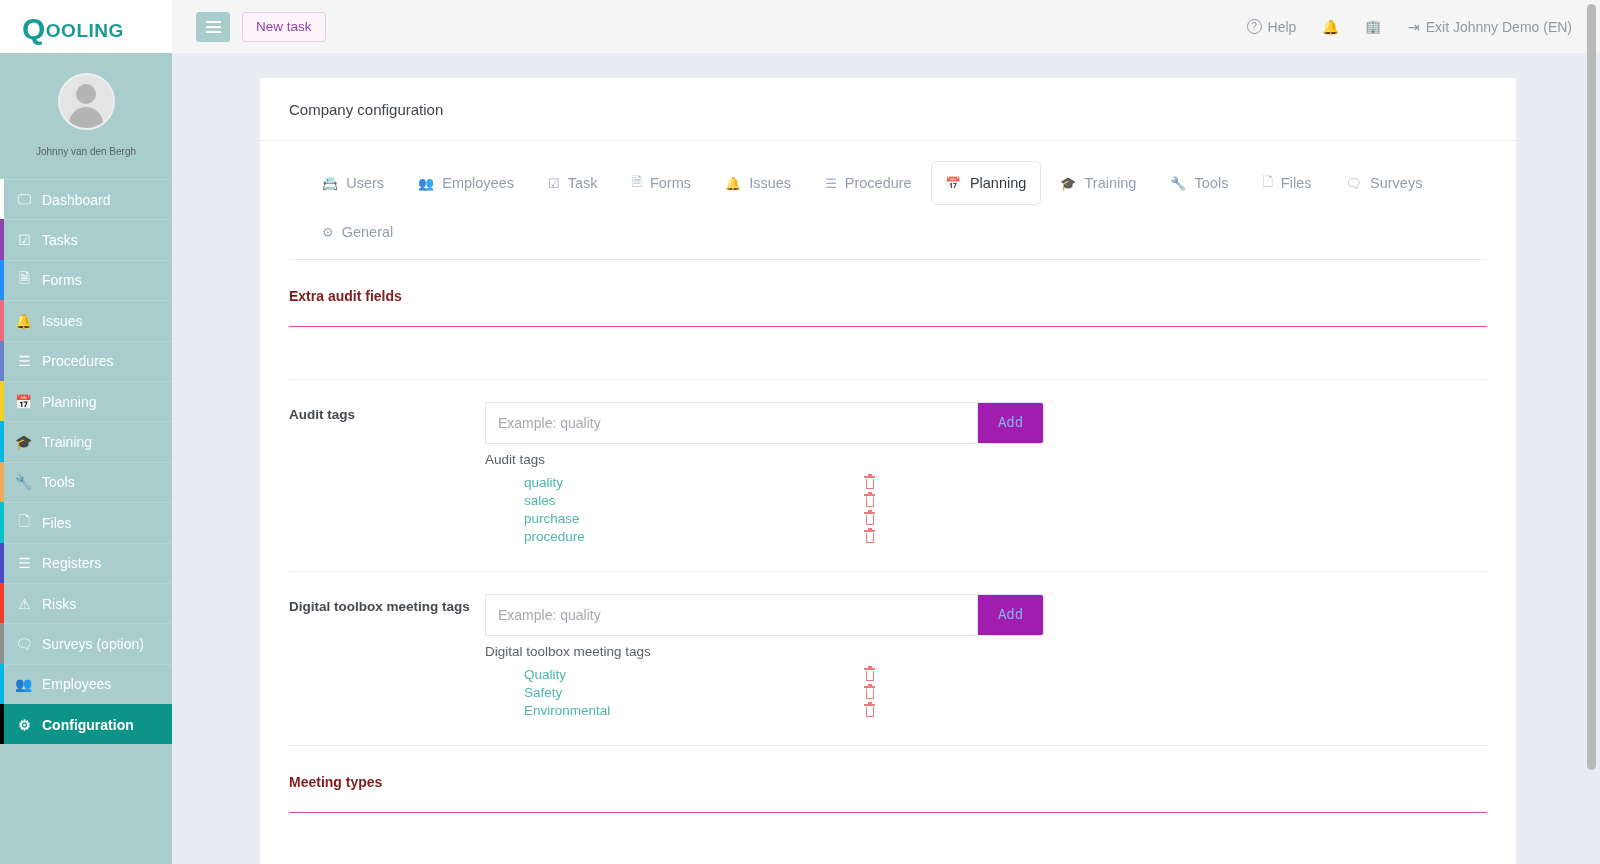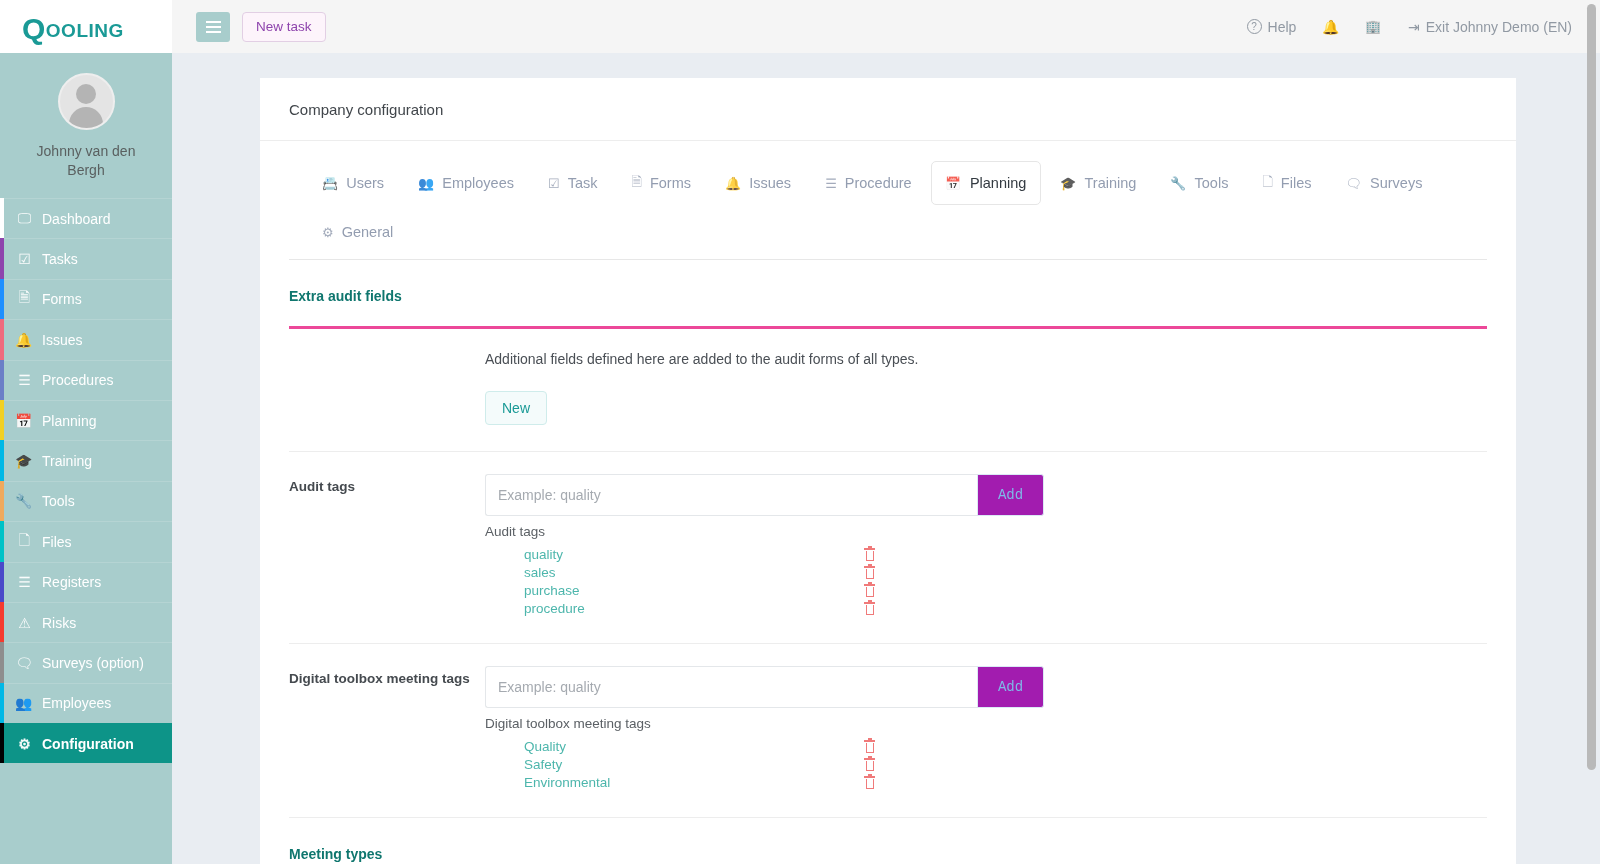--- a/index.html
+++ b/index.html
@@ -19,21 +19,21 @@
   .logo .rest { font-size: 19px; letter-spacing: .5px; }
 
   .profile { padding: 20px 0 16px; text-align: center; }
   .avatar {
     width: 57px; height: 57px; border-radius: 50%;
     background: #e4e4e4; margin: 0 auto 12px; position: relative; overflow: hidden;
     border: 2px solid #eeeeee;
   }
   .avatar .head { position: absolute; width: 20px; height: 20px; border-radius: 50%; background: #b4b4b4; left: 16px; top: 9px; }
   .avatar .body { position: absolute; width: 34px; height: 24px; border-radius: 17px 17px 0 0; background: #b4b4b4; left: 9px; top: 32px; }
-  .profile-name { color: #5a6060; font-size: 14px; line-height: 19px; padding: 0 20px; }
+  .profile-name { color: #5a6060; font-size: 10px; line-height: 19px; padding: 0 20px; }
 
   .nav { margin-top: 2px; }
   .nav-item {
     position: relative; display: flex; align-items: center; gap: 9px;
     height: 40.4px; padding-left: 16px; color: #ffffff; font-size: 14px;
     border-top: 1px solid #b5d4d3; cursor: pointer;
   }
   .nav-item .bar { position: absolute; left: 0; top: -1px; bottom: 0; width: 4px; }
   .nav-item .ico { width: 17px; display: inline-flex; justify-content: center; font-size: 14px; opacity: .95; }
   .nav-item.active { background: #0d9488; font-weight: bold; border-top-color: #0d9488; }
@@ -62,21 +62,21 @@
 
   .tabs { padding: 20px 0 0 18px; border-bottom: 1px solid #e7e7e7; margin: 0 29px 0 29px; display: flex; flex-wrap: wrap; }
   .tab {
     display: flex; align-items: center; gap: 8px; padding: 10px 14px; margin: 0 4px 8px 0;
     color: #939db0; font-size: 14.5px; cursor: pointer; border: 1px solid transparent; border-radius: 4px;
   }
   .tab .tico { font-size: 13px; opacity: .85; }
   .tab.active { background: #ffffff; border: 1px solid #e6e6e6; color: #333a41; border-radius: 5px; }
 
   .section { margin: 0 29px; }
-  .sec-title { font-size: 14px; font-weight: bold; color: #0f766e; padding: 28px 0 22px; border-bottom: 3px solid #ec4899; }
+  .sec-title { font-size: 14px; font-weight: bold; color: #7f1d1d; padding: 28px 0 22px; border-bottom: 1px solid #ec4899; }
   .row { display: flex; padding: 22px 0 26px; border-bottom: 1px solid #ededed; }
   .row-label { width: 196px; flex: 0 0 196px; font-size: 13.5px; font-weight: bold; color: #454a4f; line-height: 18px; padding-top: 4px; }
   .row-body { flex: 1; }
   .help-text { font-size: 14px; color: #4a4f55; padding-bottom: 24px; }
   .btn-new {
     background: #f4fbfb; color: #1a9a96; border: 1px solid #cfeceb; border-radius: 4px;
     padding: 8px 16px; font-size: 14px; cursor: pointer; font-family: "Liberation Sans", sans-serif;
   }
 
   .input-group { display: flex; width: 559px; }
@@ -273,24 +273,20 @@
             <div class="tab">
               <span class="tico">⚙</span>
               <span>General</span>
             </div>
           </div>
 
         <div class="section">
           <div class="sec-title">Extra audit fields</div>
           <div class="row">
             <div class="row-label"></div>
-            <div class="row-body">
-              <div class="help-text">Additional fields defined here are added to the audit forms of all types.</div>
-              <button class="btn-new">New</button>
-            </div>
           </div>
         </div>
 
         <div class="section">
           <div class="row">
             <div class="row-label">Audit tags</div>
             <div class="row-body">
               <div class="input-group">
                 <input class="tag-input" type="text" placeholder="Example: quality" style="">
                 <button class="btn-add">Add</button>

